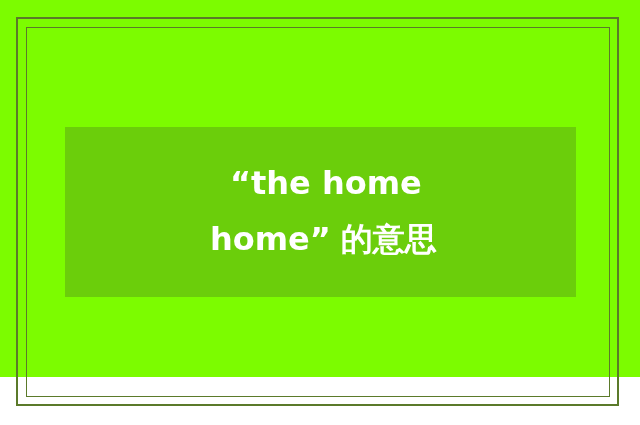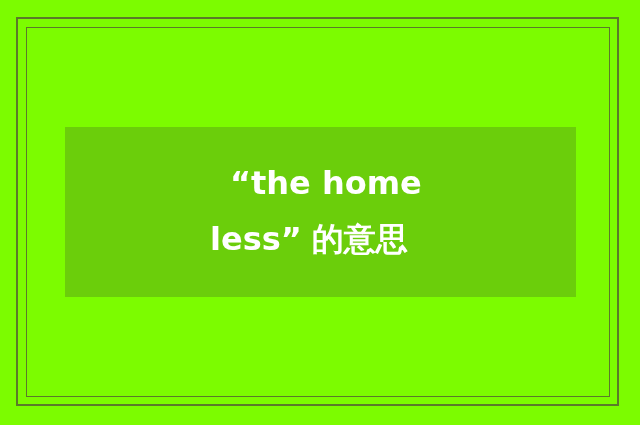--- a/index.html
+++ b/index.html
@@ -10,21 +10,21 @@
   body {
     width: 640px;
     height: 425px;
     overflow: hidden;
     font-family: "Liberation Sans", "DejaVu Sans", sans-serif;
   }
 
   #card {
     position: relative;
     width: 640px;
-    height: 425px;
+    height: 377px;
     background: #7cfc00;
     box-sizing: border-box;
   }
 
   
   .frame-outer {
     position: absolute;
     left: 16px;
     top: 17px;
     width: 603px;
@@ -86,17 +86,17 @@
 <body>
 
 <div id="card">
 
   <div class="frame-outer"></div>
   <div class="frame-inner"></div>
 
   <div class="text-panel">
     <div class="headline line-1">“the home</div>
     <div class="headline line-2">
-      <span>less”</span><span class="cjk">的意思</span>
+      <span>home”</span><span class="cjk">的意思</span>
     </div>
   </div>
 
 </div>
 
 </body></html>

